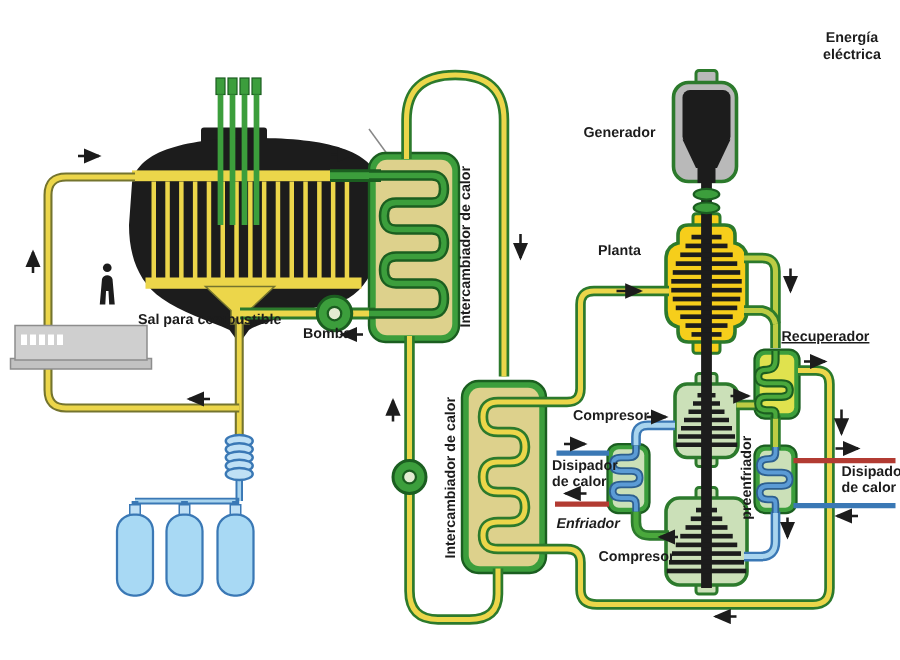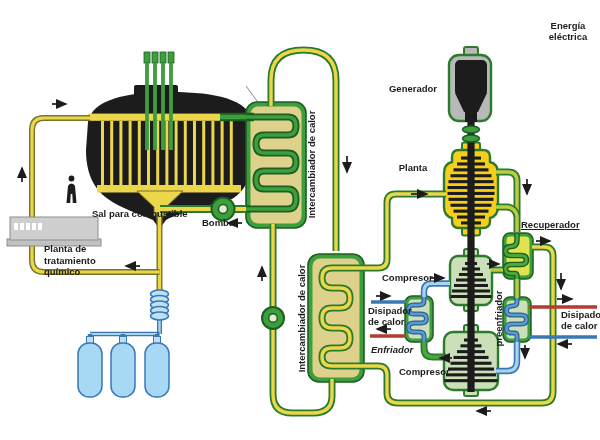--- a/index.html
+++ b/index.html
@@ -365,19 +365,14 @@
 
 <div class="lbl" style="left:371px;top:344px;font-style:italic;">Enfriador</div>
 
 <div class="lbl center vert" style="left:438px;top:313px;width:120px;">preenfriador</div>
 <div class="lbl center vert" style="left:251px;top:159px;width:120px;">Intercambiador de calor</div>
 <div class="lbl center vert" style="left:241px;top:313px;width:120px;">Intercambiador de calor</div>
 
 <div class="lbl" style="left:192px;top:217px;margin-left:10px;">Bomba</div>
 <div class="lbl" style="left:44px;top:208px;margin-left:48px;">Sal para combustible</div>
 
-<div class="lbl" style="left:44px;top:243px;line-height:11.5px;">
-  <span style="display:block">Planta de</span>
-  <span style="display:block">tratamiento</span>
-  <span style="display:block">químico</span>
+
 </div>
 
-</div>
-
 </body></html>

